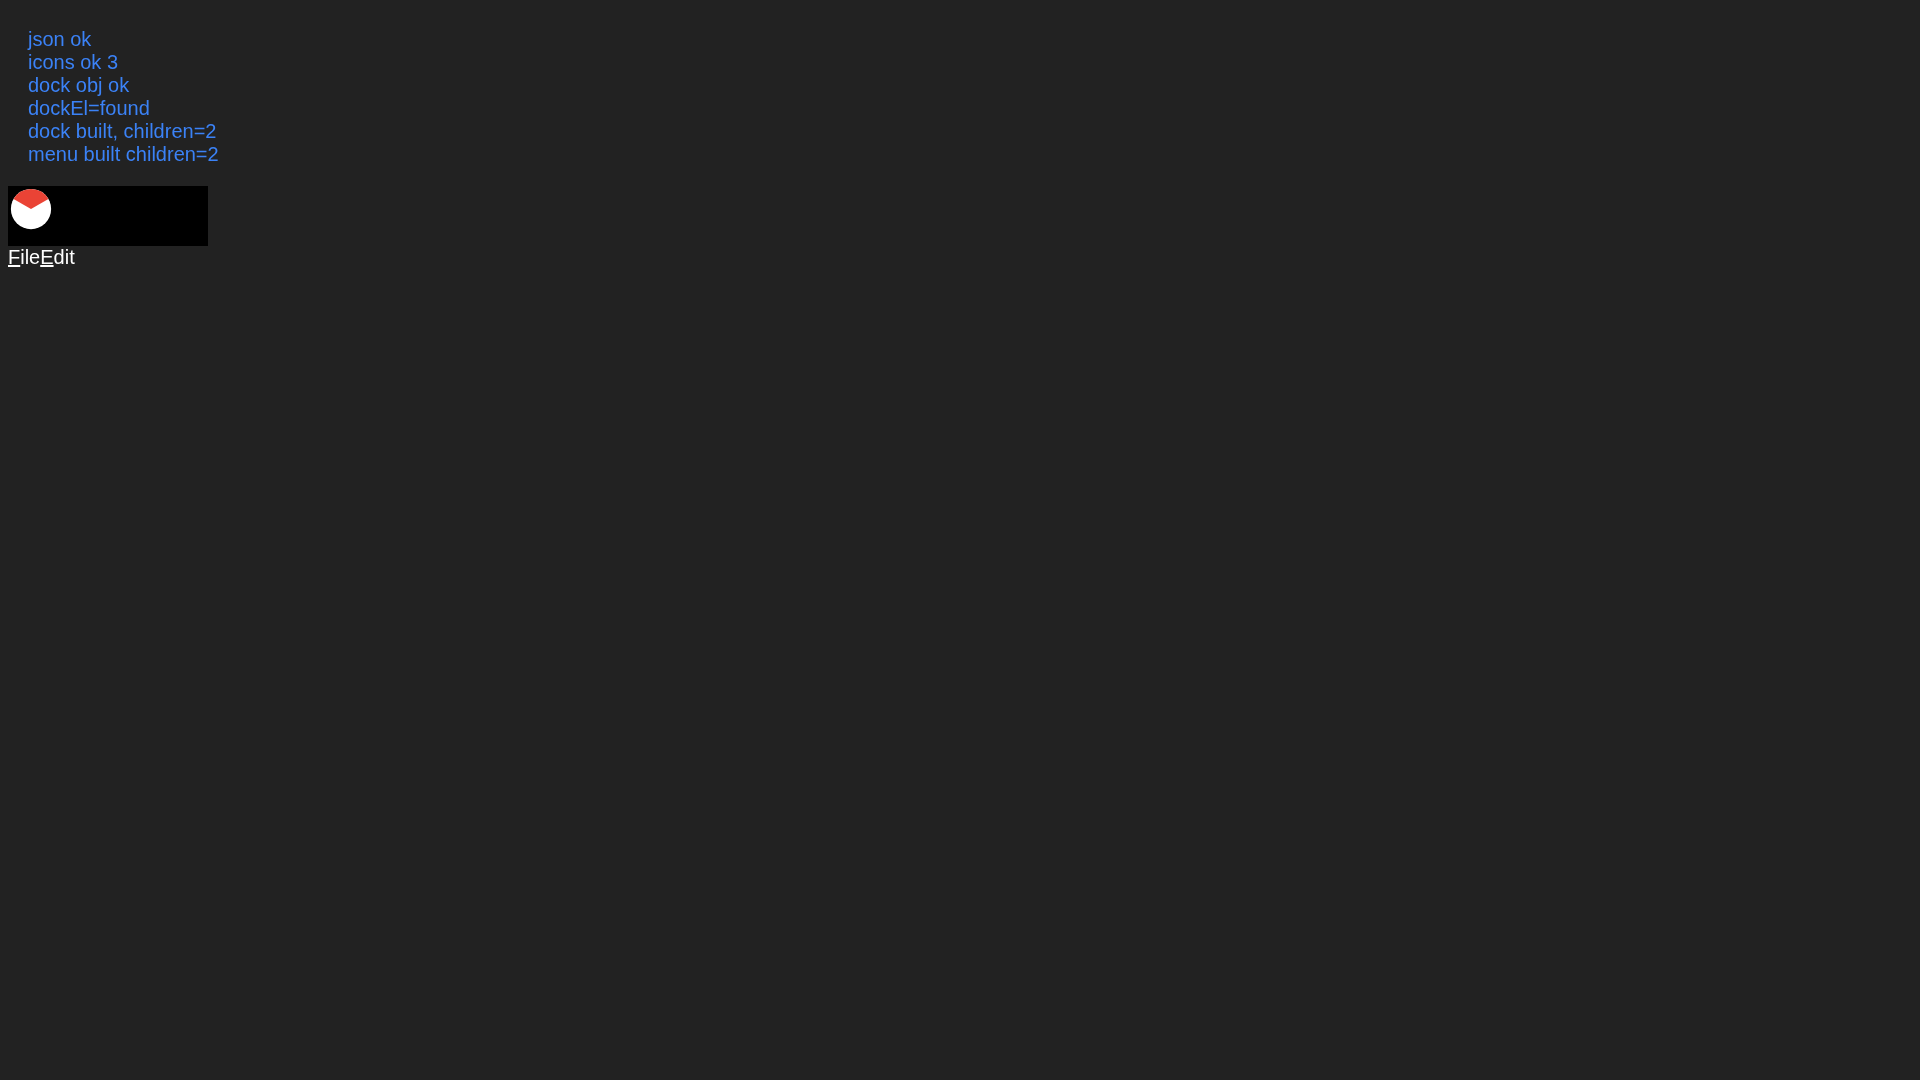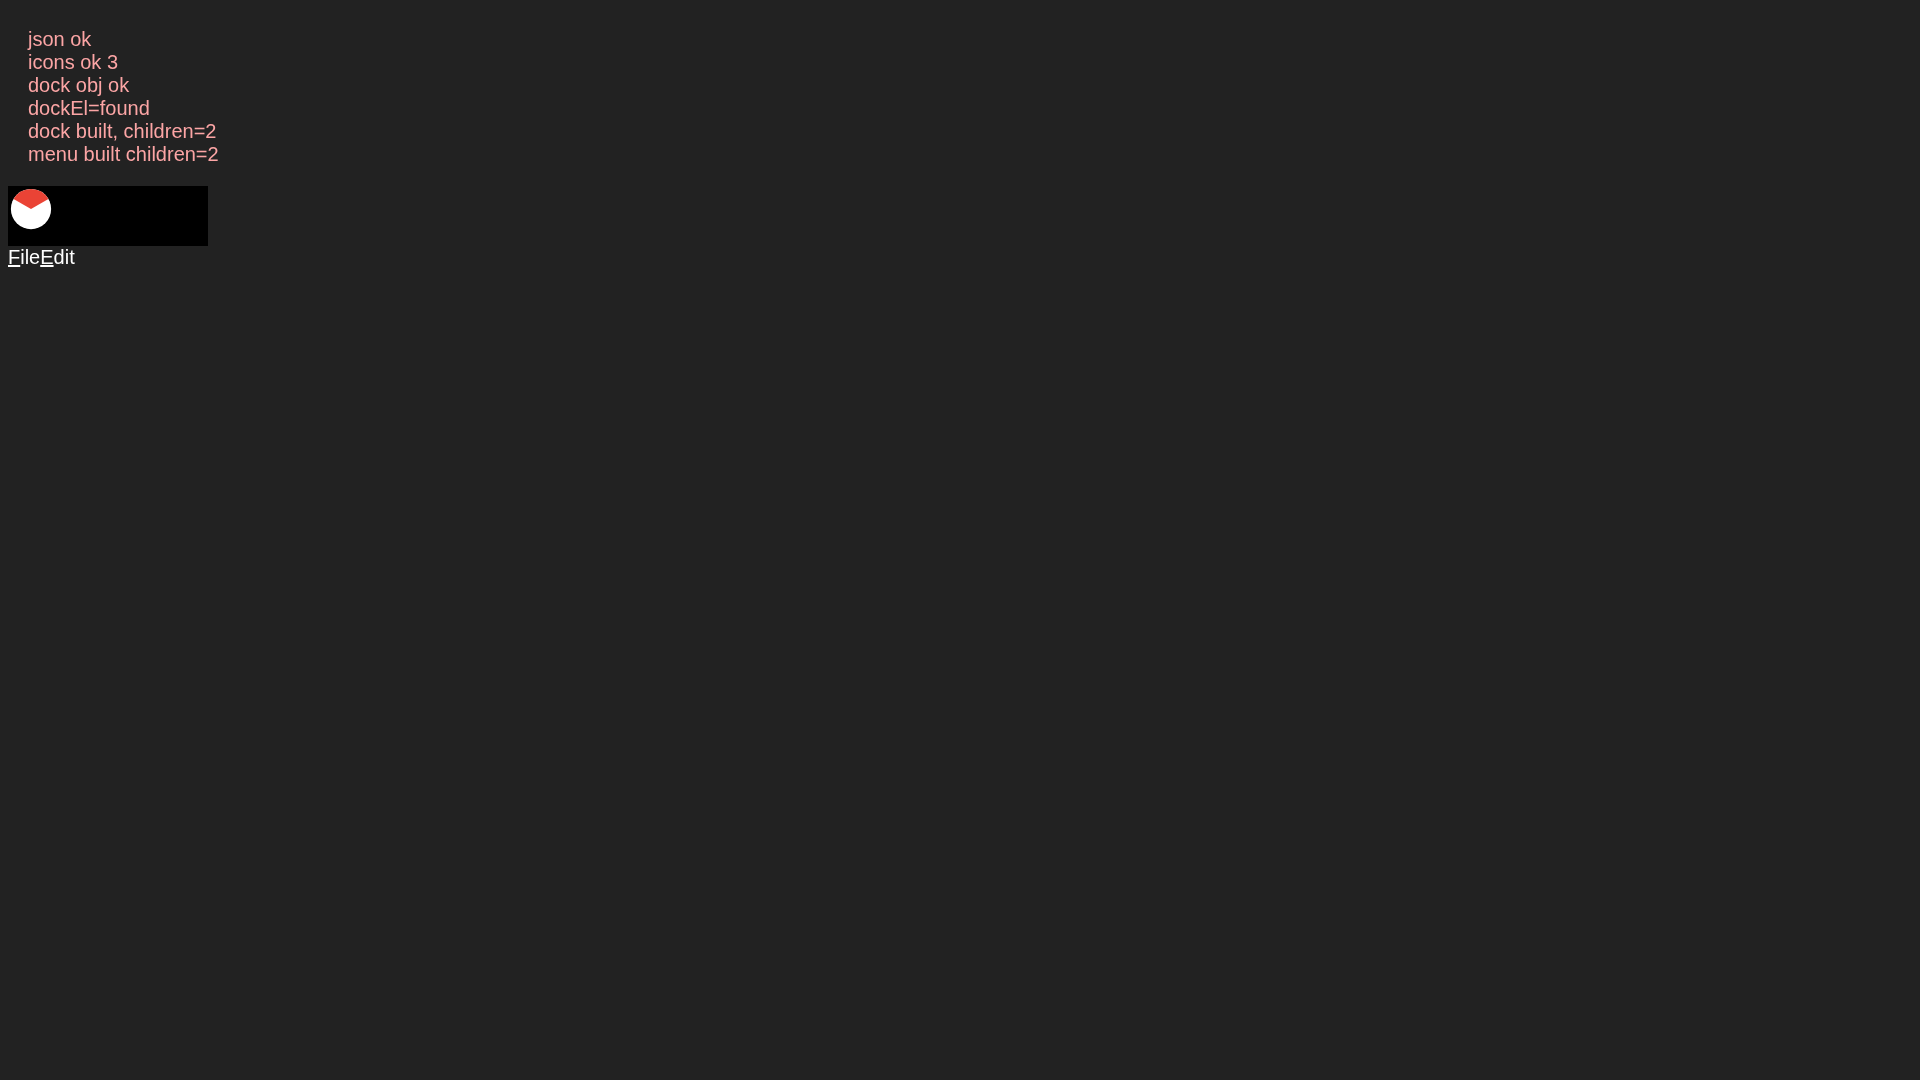--- a/index.html
+++ b/index.html
@@ -1,16 +1,16 @@
 <!DOCTYPE html>
 <html><head>
 <meta charset="utf-8">
 <style>
 body{background:#222;color:#fff;font-family:"Liberation Sans",sans-serif;font-size:20px}
-#err{white-space:pre-wrap;color:#fca5a5;padding:20px}
+#err{white-space:pre-wrap;color:#3b82f6;padding:20px}
 .dock{background:#000;width:200px;min-height:60px}
 </style>
 </head>
 <body>
 
 <div id="err">json ok
 icons ok 3
 dock obj ok
 dockEl=found
 dock built, children=2

